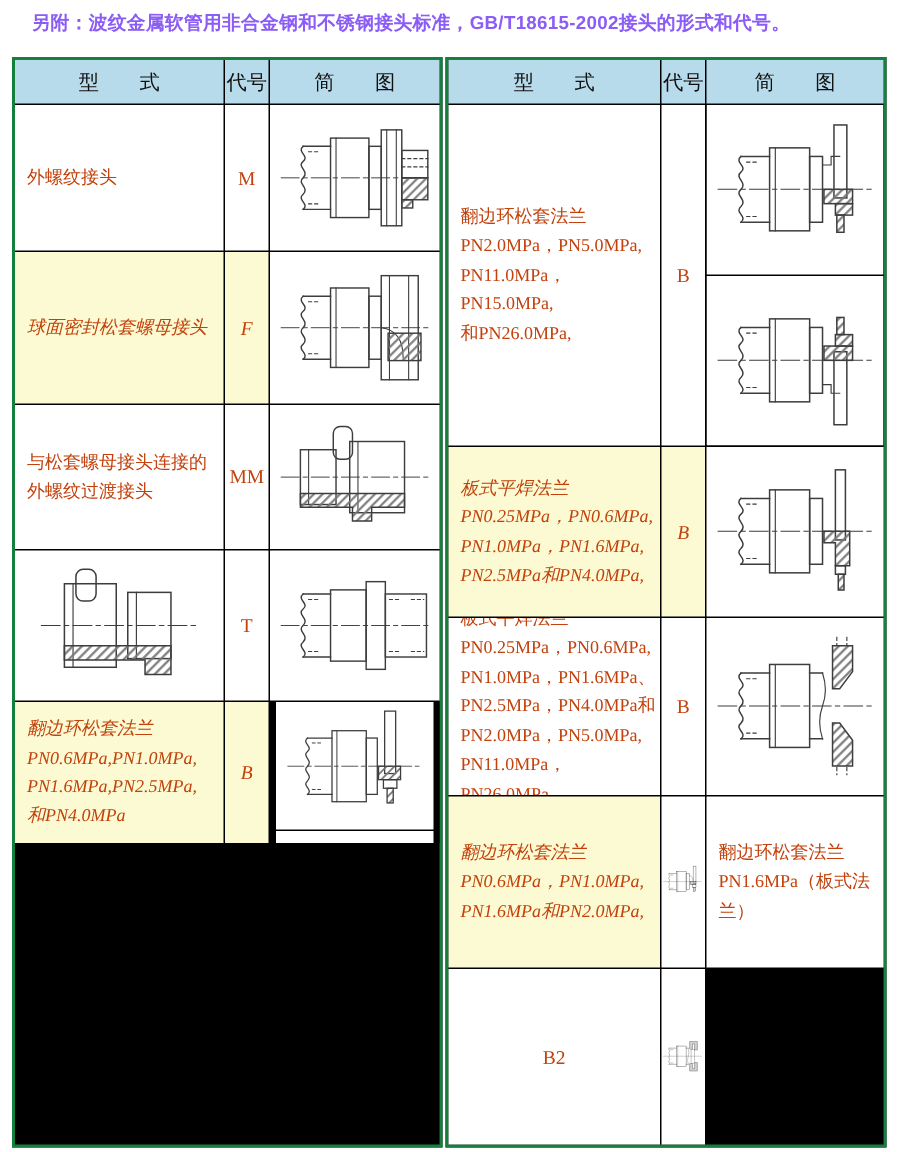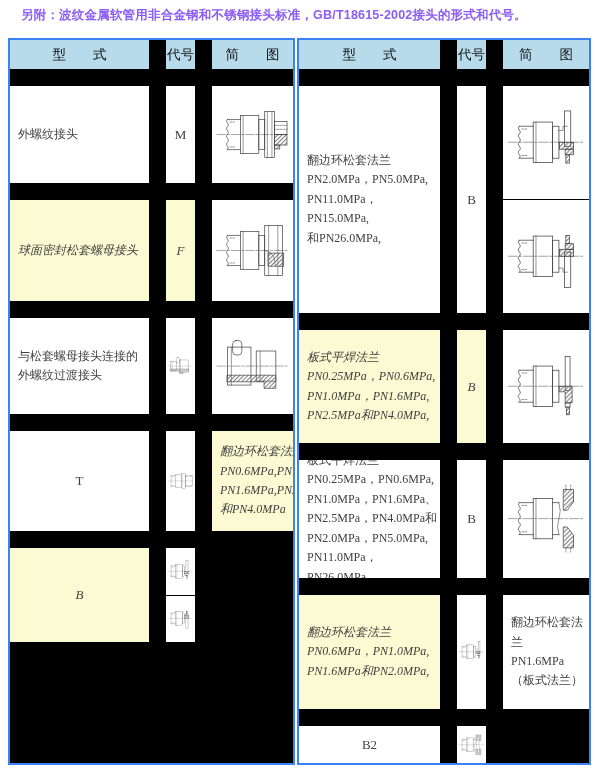--- a/index.html
+++ b/index.html
@@ -7,27 +7,27 @@
     width:600px;height:768px;background:#ffffff;position:relative;
     font-family:"Liberation Sans",sans-serif;overflow:hidden;
   }
   .title{
     position:absolute;left:21px;top:7px;width:590px;
     font-size:12.5px;font-weight:bold;color:#8b5cf6;letter-spacing:.2px;
     white-space:nowrap;
   }
   .tbl{
     position:absolute;top:38px;height:727px;box-sizing:border-box;
-    border:2px solid #3b82f6;background:#000;display:grid;gap:17px;
+    border:2px solid #15803d;background:#000;display:grid;gap:1px;
   }
   .tbl.left{left:8px;width:287px;grid-template-columns:139px 29px 1fr;
     grid-template-rows:29px 97px 101px 96px 100px 94px auto;}
   .tbl.right{left:297px;width:294px;grid-template-columns:141px 29px 1fr;
     grid-template-rows:29px 227px 113px 118px 114px auto;}
-  .c{background:#fff;color:#404040;box-sizing:border-box;overflow:hidden;}
+  .c{background:#fff;color:#c2410c;box-sizing:border-box;overflow:hidden;}
   .hd{
     background:var(--hdr,#b7dbeb);display:flex;align-items:center;justify-content:center;
     font-family:"Liberation Serif","DejaVu Serif",serif;font-size:13.5px;color:#101010;
   }
   .ct{
     display:flex;align-items:center;text-align:left;
     padding:4px 2px 4px 8px;
     font-family:"Liberation Serif","DejaVu Serif",serif;
     font-size:12px;line-height:1.62;white-space:pre-line;
   }
@@ -106,20 +106,21 @@
             <path class="tn" d="M85,12V88M99,12V88"></path>
             <path class="tn" d="M79,50q16,2 16,22"></path>
             <rect x="84" y="54" width="24" height="20" fill="url(#h1)"></rect>
           </g>
         </svg>
       </div>
     </div>
 
   <div class="c ct">与松套螺母接头连接的
 外螺纹过渡接头</div>
+  <div class="c cc">MM</div>
   <div class="c cd">
       <div class="dgm">
         <svg viewBox="0 0 120 100" preserveAspectRatio="xMidYMid meet">
           <defs>
             <pattern id="h2" patternUnits="userSpaceOnUse" width="4.5" height="4.5" patternTransform="rotate(45)">
               <line x1="2.2" y1="0" x2="2.2" y2="4.5" stroke="#777" stroke-width="1.5"></line>
             </pattern>
           </defs>
           <g fill="none" stroke="#3d3d3d" stroke-width="1.05" stroke-linecap="square">
             <line class="cl" x1="6" y1="50" x2="114" y2="50"></line>

